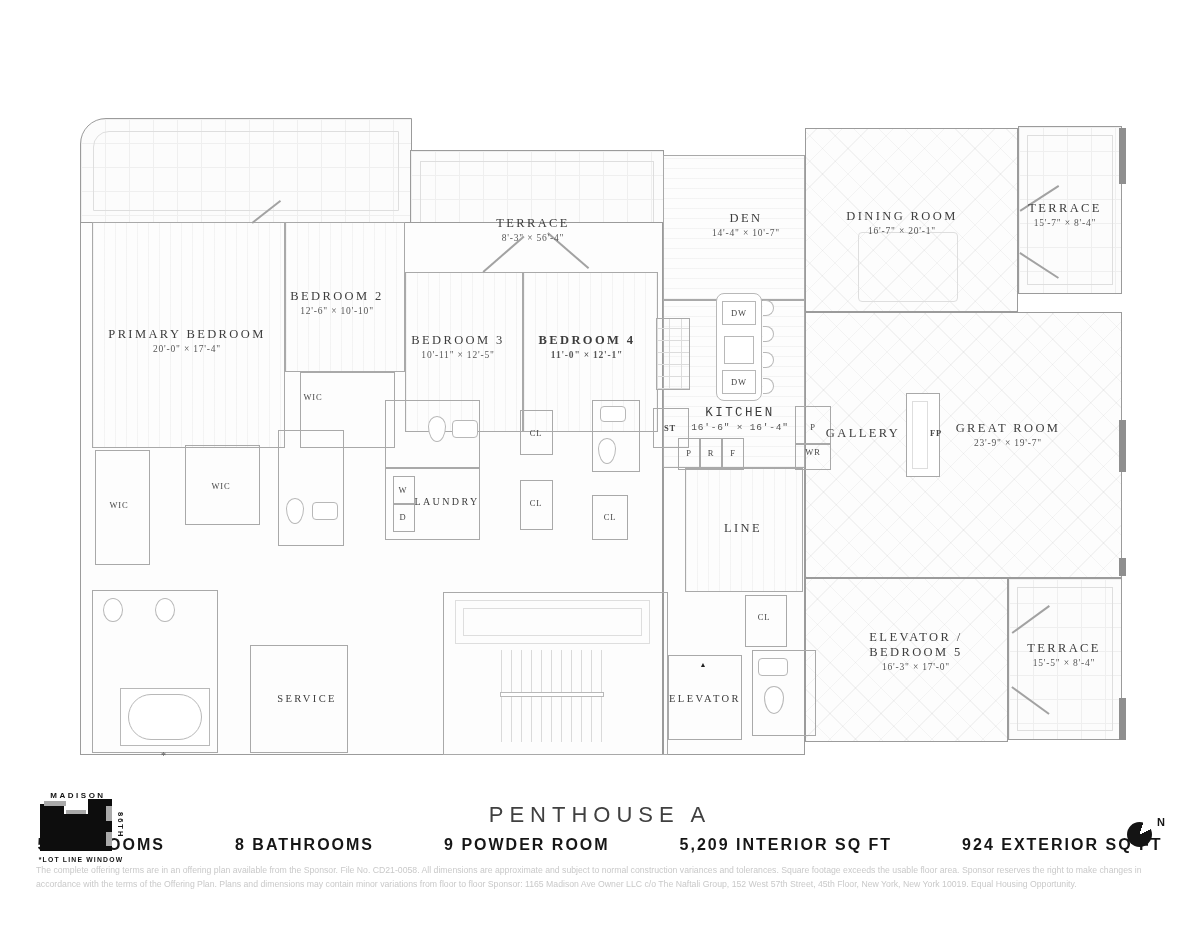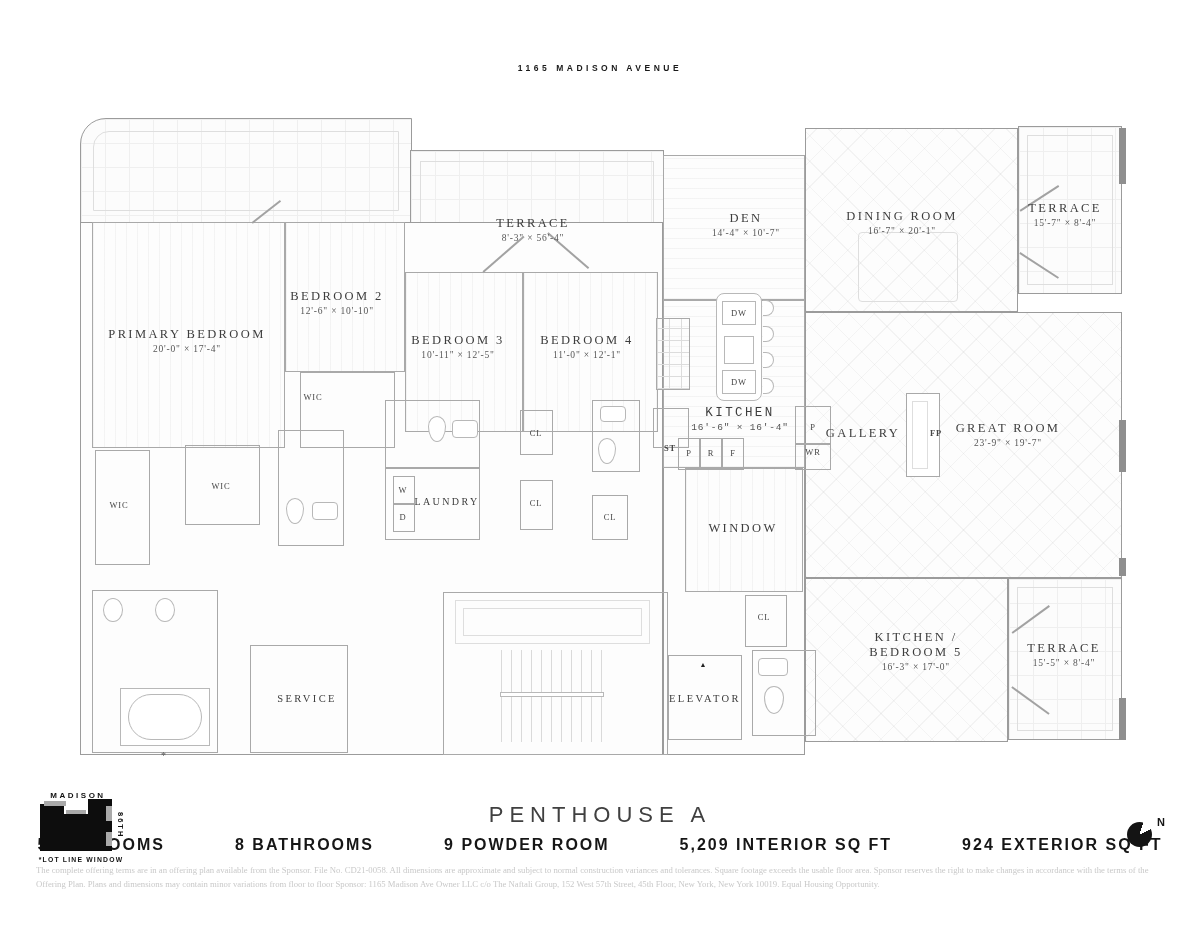--- a/index.html
+++ b/index.html
@@ -7,21 +7,21 @@
         font-family:"Liberation Sans",sans-serif;}
   
   .brand{position:absolute;left:0;right:0;text-align:center;font-weight:bold;color:#1a1a1a;}
   .brand.title{top:30px;font-size:26px;letter-spacing:11px;}
   .brand.addr{top:63px;font-size:8.5px;letter-spacing:3.5px;}
   .unit-name{position:absolute;left:0;right:0;top:802px;text-align:center;font-weight:normal;
              font-size:22px;letter-spacing:6px;color:#404040;}
   .stats{position:absolute;left:0;right:0;top:836px;display:flex;justify-content:center;
          column-gap:70px;font-weight:bold;font-size:16px;letter-spacing:2px;color:#161616;}
   .legal{position:absolute;left:36px;width:1130px;top:864px;font-size:8.7px;line-height:1.6;
-         color:#c9c9c9;text-align:left;font-family:Liberation Serif, serif;}
+         color:#c9c9c9;text-align:left;}
   
   .wall{position:absolute;border:1.3px solid #a9a9a9;background:transparent;box-sizing:border-box;}
   .base{background:#fdfdfd;}
   .outer{border:1.8px solid #9b9b9b;}
   .inner{position:absolute;border:1px solid #dedede;box-sizing:border-box;}
   .tile{background-color:#fcfcfc;
         background-image:linear-gradient(#efefef 1px,transparent 1px),
                          linear-gradient(90deg,#efefef 1px,transparent 1px);
         background-size:24px 24px;}
   .wood{background-image:repeating-linear-gradient(90deg,rgba(90,90,90,0.06) 0 1px,transparent 1px 11px);}
@@ -56,21 +56,20 @@
            font-weight:bold;font-size:6.8px;letter-spacing:1.2px;color:#111;}
   .compass{position:absolute;left:1127px;top:822px;width:25px;height:25px;border-radius:50%;
            background:conic-gradient(#141414 0 18deg,#ffffff 18deg 64deg,#141414 64deg 360deg);}
   .compass-n{position:absolute;left:1157px;top:816px;font-weight:bold;font-size:11px;color:#141414;}
 </style>
 </head>
 <body>
 
 <div class="page">
 
-  <div class="brand addr">1165 MADISON AVENUE</div>
 
   <div>
 
     <div class="wall outer tile" style="left:80px;top:118px;width:332px;height:105px;border-radius:26px 0 0 0;"></div>
     <div class="wall outer tile" style="left:410px;top:150px;width:254px;height:122px;"></div>
     <div class="inner" style="left:93px;top:131px;width:306px;height:80px;border-radius:16px 0 0 0;"></div>
     <div class="inner" style="left:420px;top:161px;width:234px;height:100px;"></div>
     <div class="wall outer tile" style="left:1018px;top:126px;width:104px;height:168px;"></div>
     <div class="inner" style="left:1027px;top:135px;width:86px;height:150px;"></div>
     <div class="wall outer tile" style="left:1008px;top:578px;width:114px;height:162px;"></div>
@@ -165,21 +164,21 @@
       <span class="rdims">20'-0" × 17'-4"</span>
     </div>
     <div class="rlabel" style="left:337px;top:289px;">
       <span class="rname">BEDROOM 2</span>
       <span class="rdims">12'-6" × 10'-10"</span>
     </div>
     <div class="rlabel" style="left:458px;top:333px;">
       <span class="rname">BEDROOM 3</span>
       <span class="rdims">10'-11" × 12'-5"</span>
     </div>
-    <div class="rlabel" style="left:587px;top:333px;">
+    <div class="rlabel" style="left:587px;top:333px;font-weight:bold;">
       <span class="rname">BEDROOM 4</span>
       <span class="rdims">11'-0" × 12'-1"</span>
     </div>
     <div class="rlabel" style="left:533px;top:216px;">
       <span class="rname">TERRACE</span>
       <span class="rdims">8'-3" × 56'-4"</span>
     </div>
     <div class="rlabel" style="left:746px;top:211px;">
       <span class="rname">DEN</span>
       <span class="rdims">14'-4" × 10'-7"</span>
@@ -197,24 +196,24 @@
       <span class="rdims">16'-6" × 16'-4"</span>
     </div>
     <div class="rlabel" style="left:863px;top:426px;">
       <span class="rname">GALLERY</span>
     </div>
     <div class="rlabel" style="left:1008px;top:421px;">
       <span class="rname">GREAT ROOM</span>
       <span class="rdims">23'-9" × 19'-7"</span>
     </div>
     <div class="rlabel" style="left:743px;top:521px;">
-      <span class="rname">WINDOW</span>
+      <span class="rname">LINE</span>
     </div>
     <div class="rlabel" style="left:916px;top:630px;">
-      <span class="rname">KITCHEN /</span>
+      <span class="rname">ELEVATOR /</span>
       <span class="rname">BEDROOM 5</span>
       <span class="rdims">16'-3" × 17'-0"</span>
     </div>
     <div class="rlabel" style="left:1064px;top:641px;">
       <span class="rname">TERRACE</span>
       <span class="rdims">15'-5" × 8'-4"</span>
     </div>
     <div class="rlabel" style="left:307px;top:693px;">
       <span class="rname" style="font-size:10.5px;">SERVICE</span>
     </div>
@@ -227,21 +226,21 @@
 
     <span class="slabel" style="left:119px;top:505px;">WIC</span>
     <span class="slabel" style="left:221px;top:486px;">WIC</span>
     <span class="slabel" style="left:313px;top:397px;">WIC</span>
     <span class="slabel" style="left:536px;top:433px;">CL</span>
     <span class="slabel" style="left:536px;top:503px;">CL</span>
     <span class="slabel" style="left:610px;top:517px;">CL</span>
     <span class="slabel" style="left:764px;top:617px;">CL</span>
     <span class="slabel" style="left:403px;top:490px;">W</span>
     <span class="slabel" style="left:403px;top:517px;">D</span>
-    <span class="slabel" style="left:670px;top:448px;font-weight:bold;">ST</span>
+    <span class="slabel" style="left:670px;top:428px;font-weight:bold;">ST</span>
     <span class="slabel" style="left:689px;top:453px;">P</span>
     <span class="slabel" style="left:711px;top:453px;">R</span>
     <span class="slabel" style="left:733px;top:453px;">F</span>
     <span class="slabel" style="left:813px;top:427px;">P</span>
     <span class="slabel" style="left:813px;top:452px;">WR</span>
     <span class="slabel" style="left:739px;top:313px;">DW</span>
     <span class="slabel" style="left:739px;top:382px;">DW</span>
     <span class="slabel" style="left:936px;top:433px;font-weight:bold;">FP</span>
     <span class="tri" style="left:703px;top:664px;">▲</span>
     <span class="ast" style="left:161px;top:750px;">*</span>

